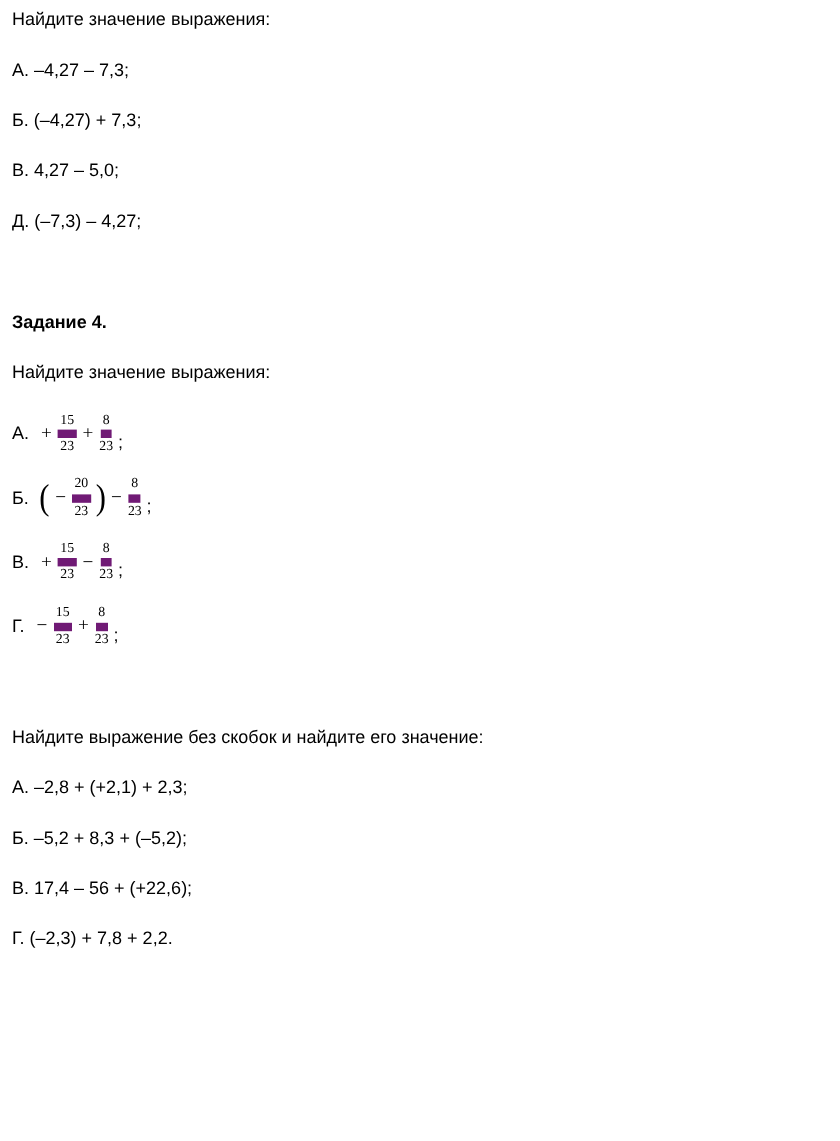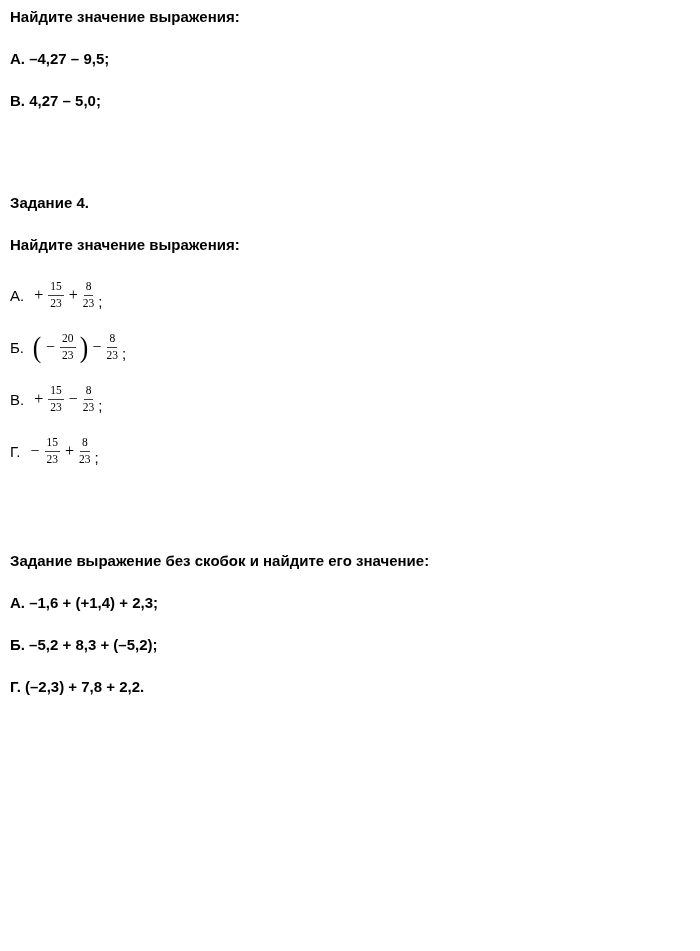--- a/index.html
+++ b/index.html
@@ -13,24 +13,23 @@
   }
   .doc {
     width: 700px;
     min-height: 951px;
     padding: 8px 16px 24px 10px;
     background: #ffffff;
   }
   p {
     margin: 0 0 24px 0;
     line-height: 18px;
-    font-weight: bold;
   }
   .heading { font-weight: bold; }
-  .sect-gap { margin-top: 84px; }
+  .sect-gap { margin-top: 66px; }
 
   
   .math-line {
     display: flex;
     align-items: center;
     min-height: 34px;
     margin-bottom: 18px;
   }
   .math-label { margin-right: 7px; }
   .msign {
@@ -50,38 +49,40 @@
   }
   .frac {
     display: inline-flex;
     flex-direction: column;
     align-items: center;
     font-family: "Liberation Serif", serif;
     font-size: 11.5px;
     line-height: 1.15;
     margin: 0 2px;
   }
-  .frac .num { border-bottom: 1px solid #701a75; padding: 0 2px 1px 2px; }
+  .frac .num { border-bottom: 7px solid #701a75; padding: 0 2px 1px 2px; }
   .frac .den { padding-top: 1px; }
   .mend {
     align-self: flex-end;
     padding-bottom: 2px;
     margin-left: 2px;
     font-family: "Liberation Sans", sans-serif;
   }
 </style>
 </head>
 <body>
 
 <div class="doc">
 
   <section>
     <p class="line">Найдите значение выражения:</p>
-    <p class="line">А. –4,27 – 9,5;</p>
+    <p class="line">А. –4,27 – 7,3;</p>
+    <p class="line">Б. (–4,27) + 7,3;</p>
     <p class="line">В. 4,27 – 5,0;</p>
+    <p class="line">Д. (–7,3) – 4,27;</p>
   </section>
 
   <section class="sect-gap">
     <p class="heading">Задание 4.</p>
     <p class="line">Найдите значение выражения:</p>
 
     <div class="math-line">
       <span class="math-label">А.</span>
       <span class="msign">+</span>
 
@@ -145,19 +146,20 @@
       <span class="msign">+</span>
       <span class="frac">
           <span class="num">8</span>
           <span class="den">23</span>
         </span>
       <span class="mend">;</span>
     </div>
   </section>
 
   <section class="sect-gap">
-    <p class="line">Задание выражение без скобок и найдите его значение:</p>
-    <p class="line">А. –1,6 + (+1,4) + 2,3;</p>
+    <p class="line">Найдите выражение без скобок и найдите его значение:</p>
+    <p class="line">А. –2,8 + (+2,1) + 2,3;</p>
     <p class="line">Б. –5,2 + 8,3 + (–5,2);</p>
+    <p class="line">В. 17,4 – 56 + (+22,6);</p>
     <p class="line">Г. (–2,3) + 7,8 + 2,2.</p>
   </section>
 
 </div>
 
 </body></html>

